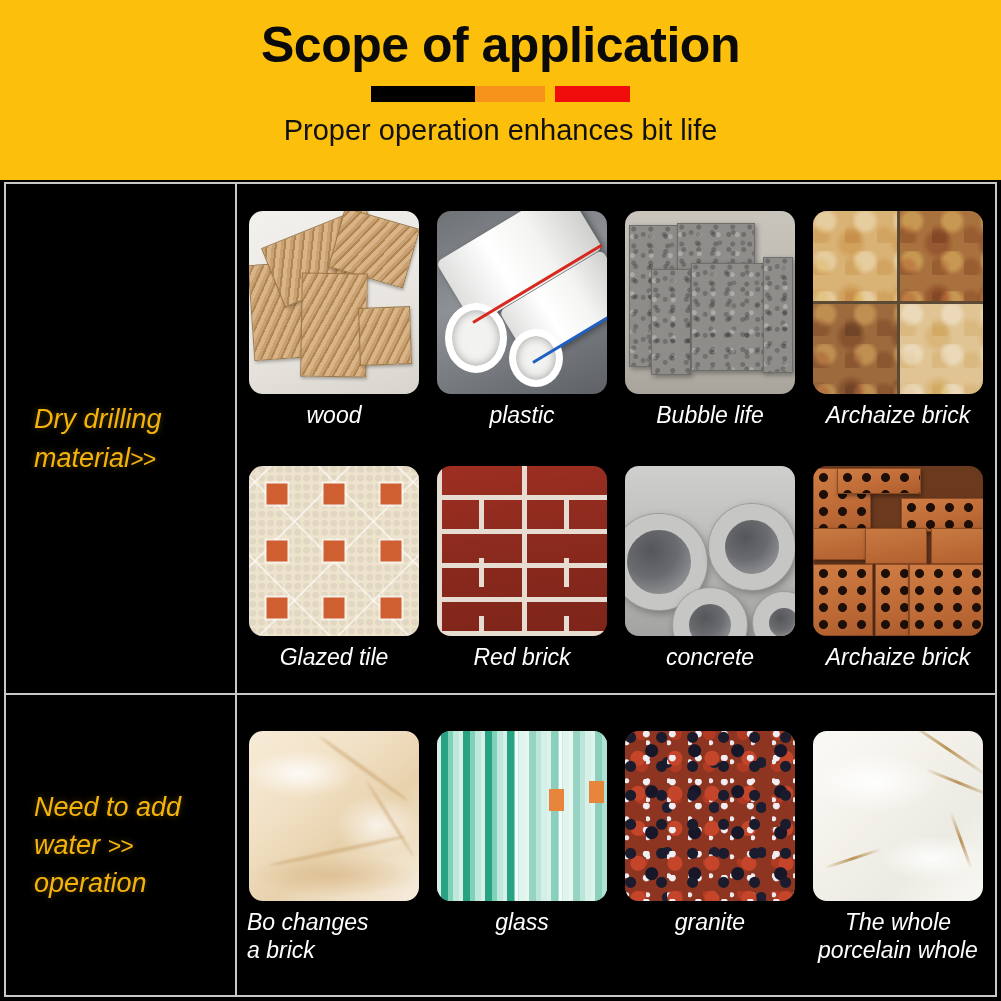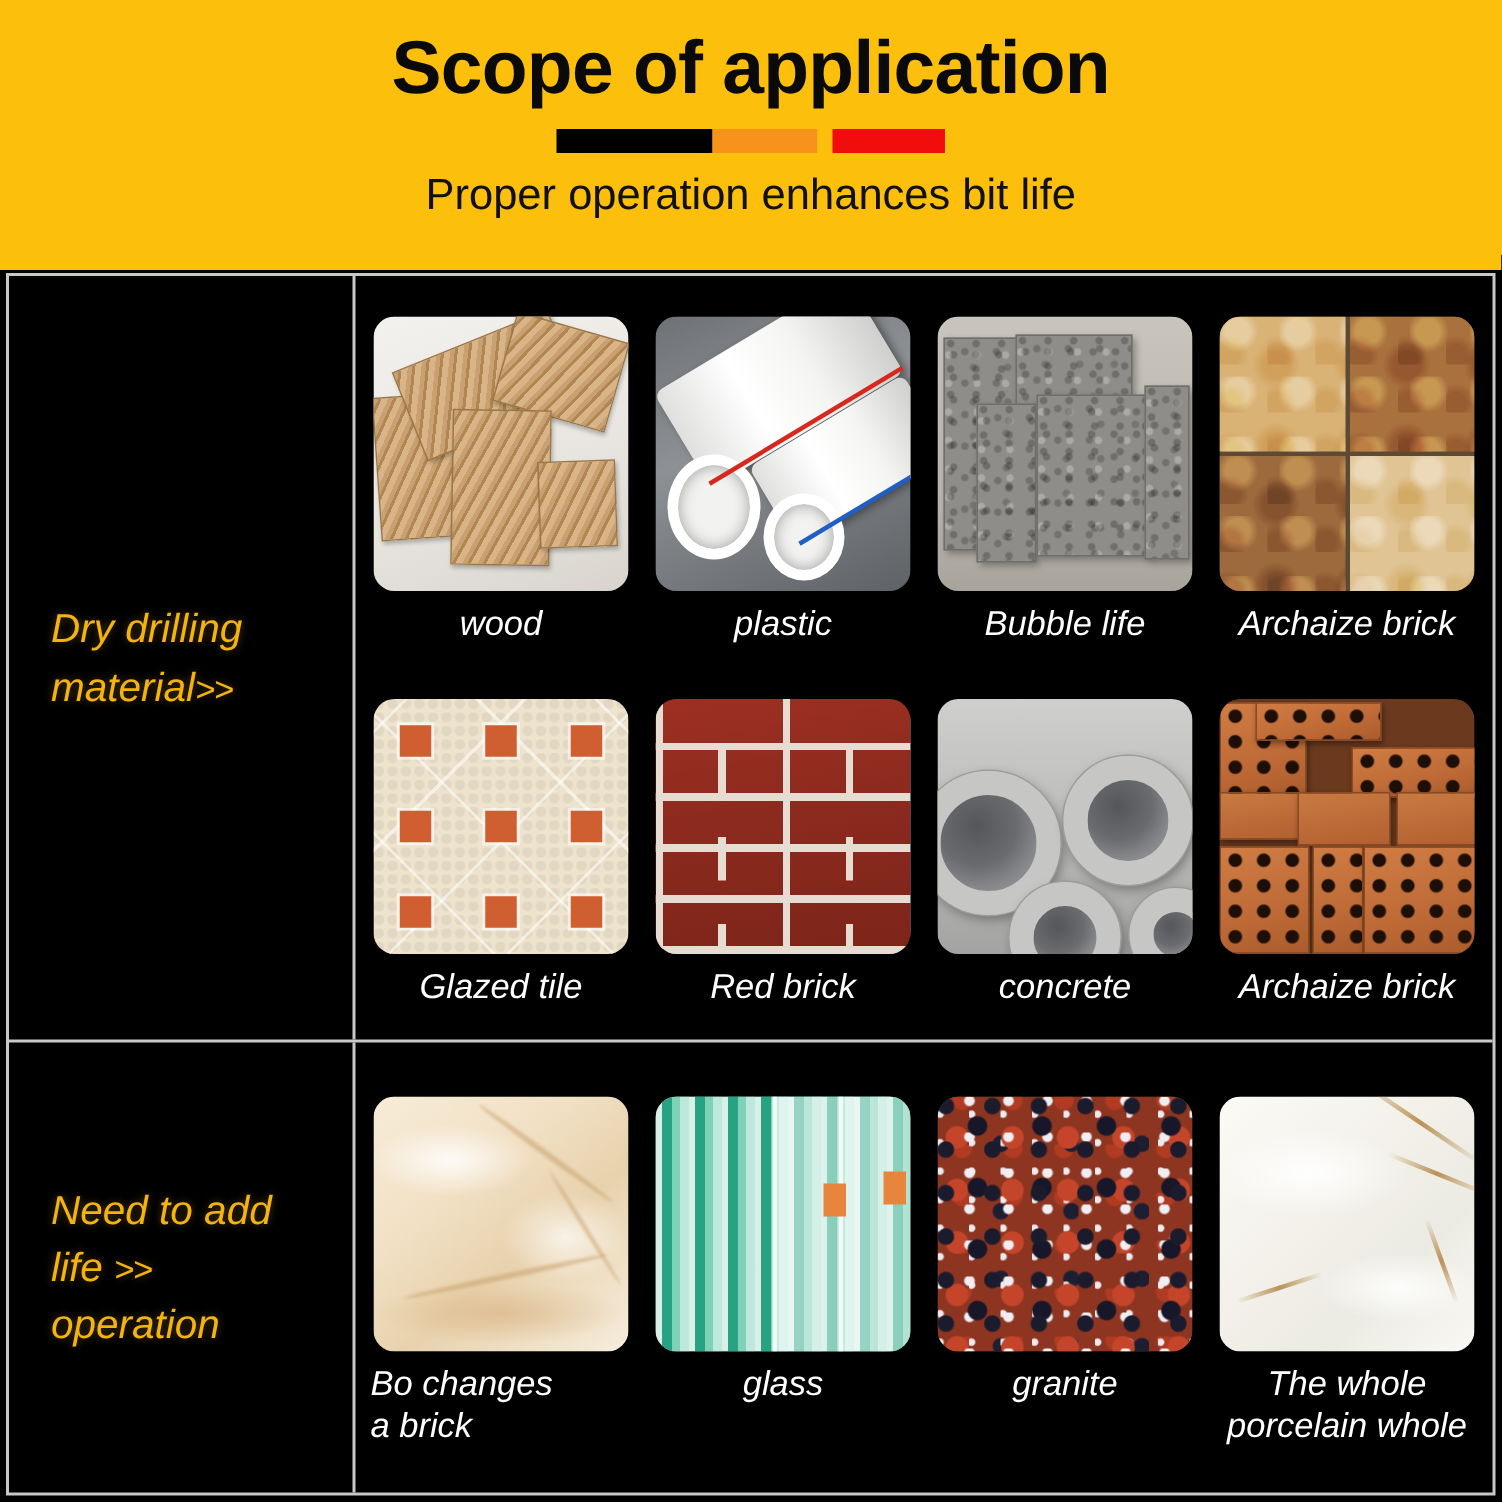--- a/index.html
+++ b/index.html
@@ -459,21 +459,21 @@
         </div>
 
       </div>
     </div>
 
     <div class="section section-2">
 
       <div class="cat-cell">
         <div class="cat-label">
           <span>Need to add</span><br>
-          <span>life</span>
+          <span>water</span>
           <span class="chev">&gt;&gt;</span><br>
           <span>operation</span>
         </div>
       </div>
 
       <div class="tiles-cell">
         <div class="tile-row">
 
           <div class="tile">
             <div class="thumb sq">

